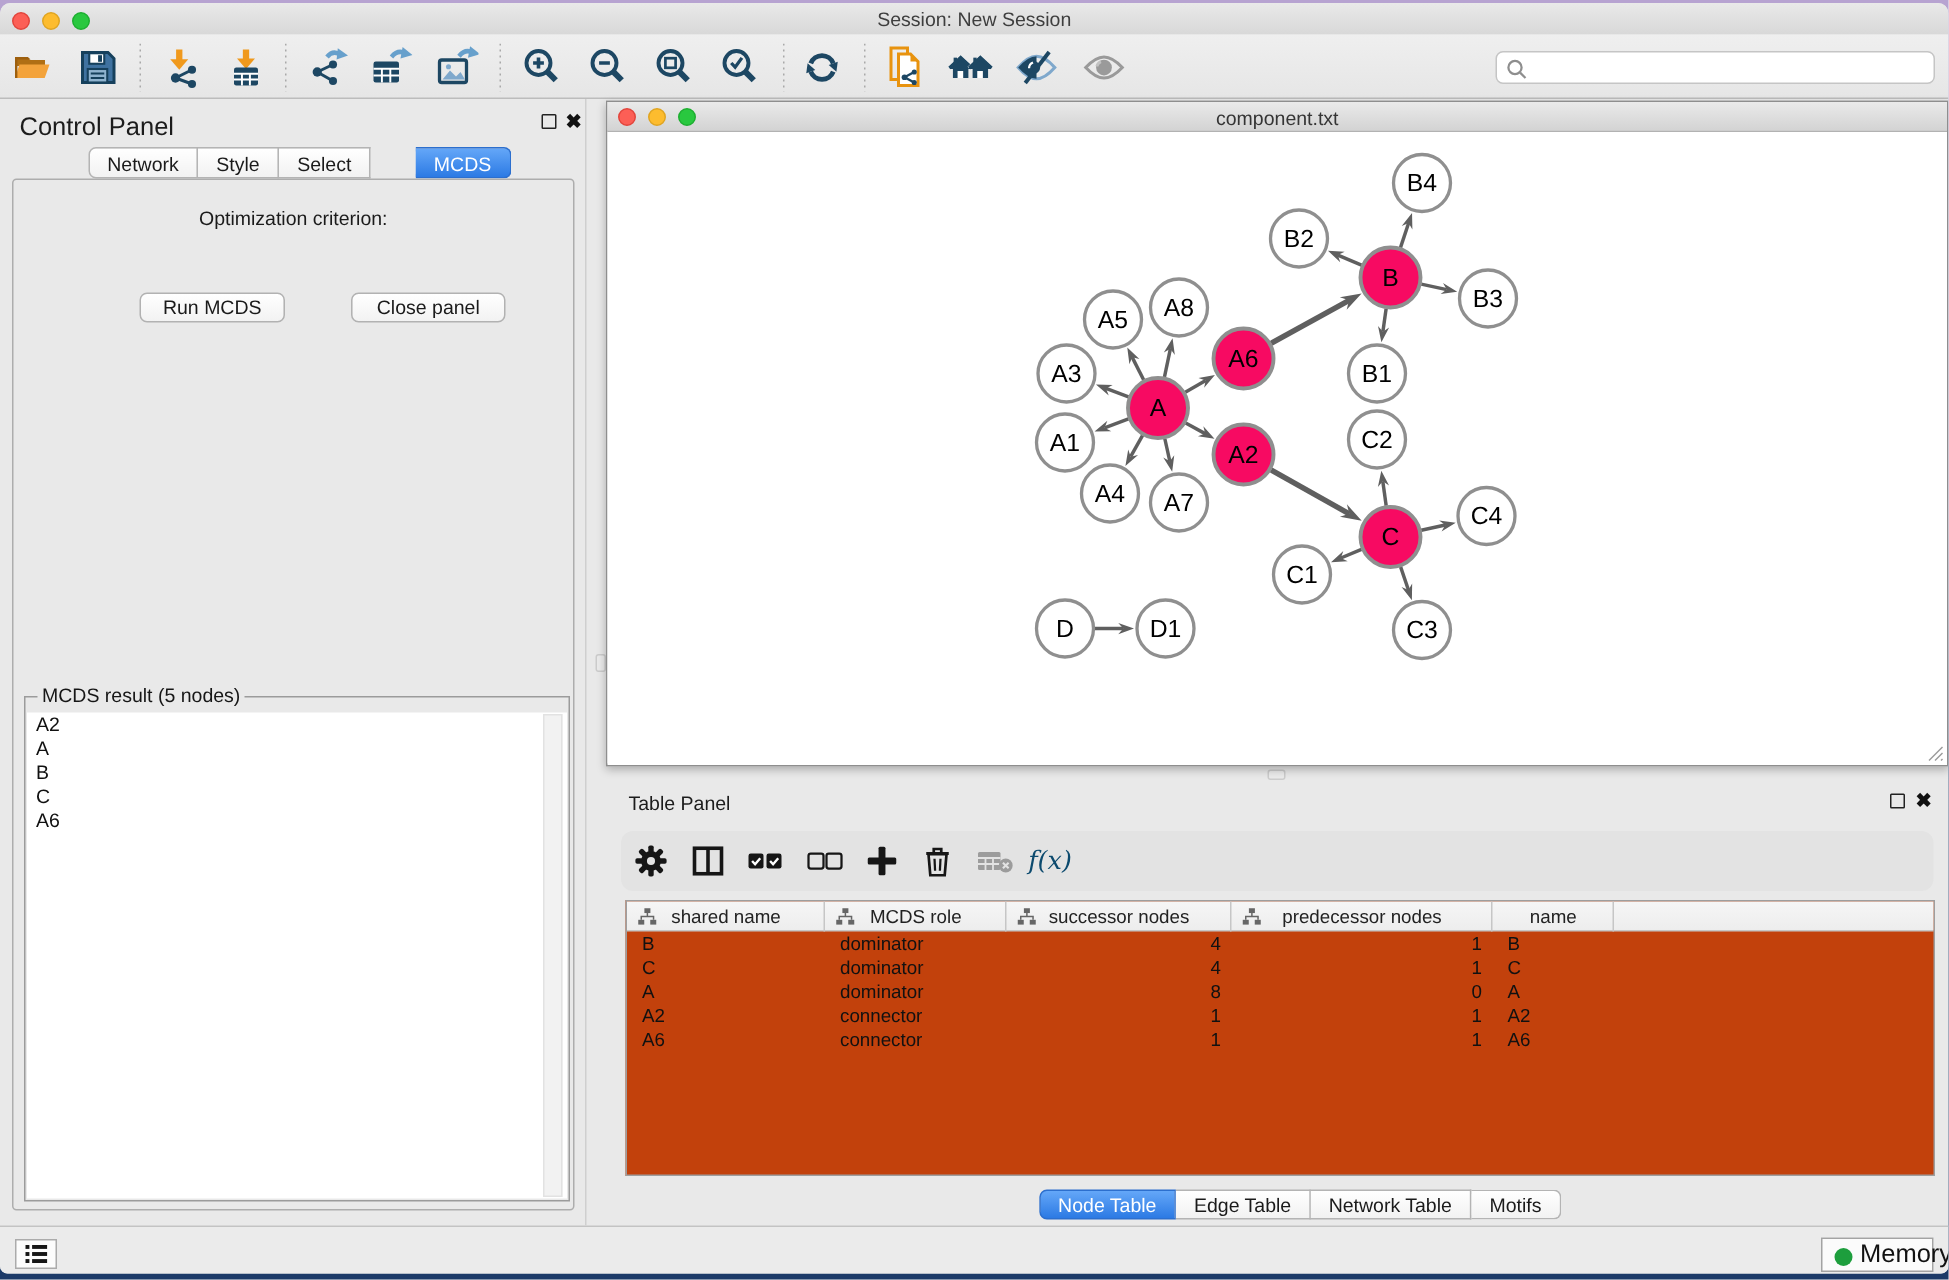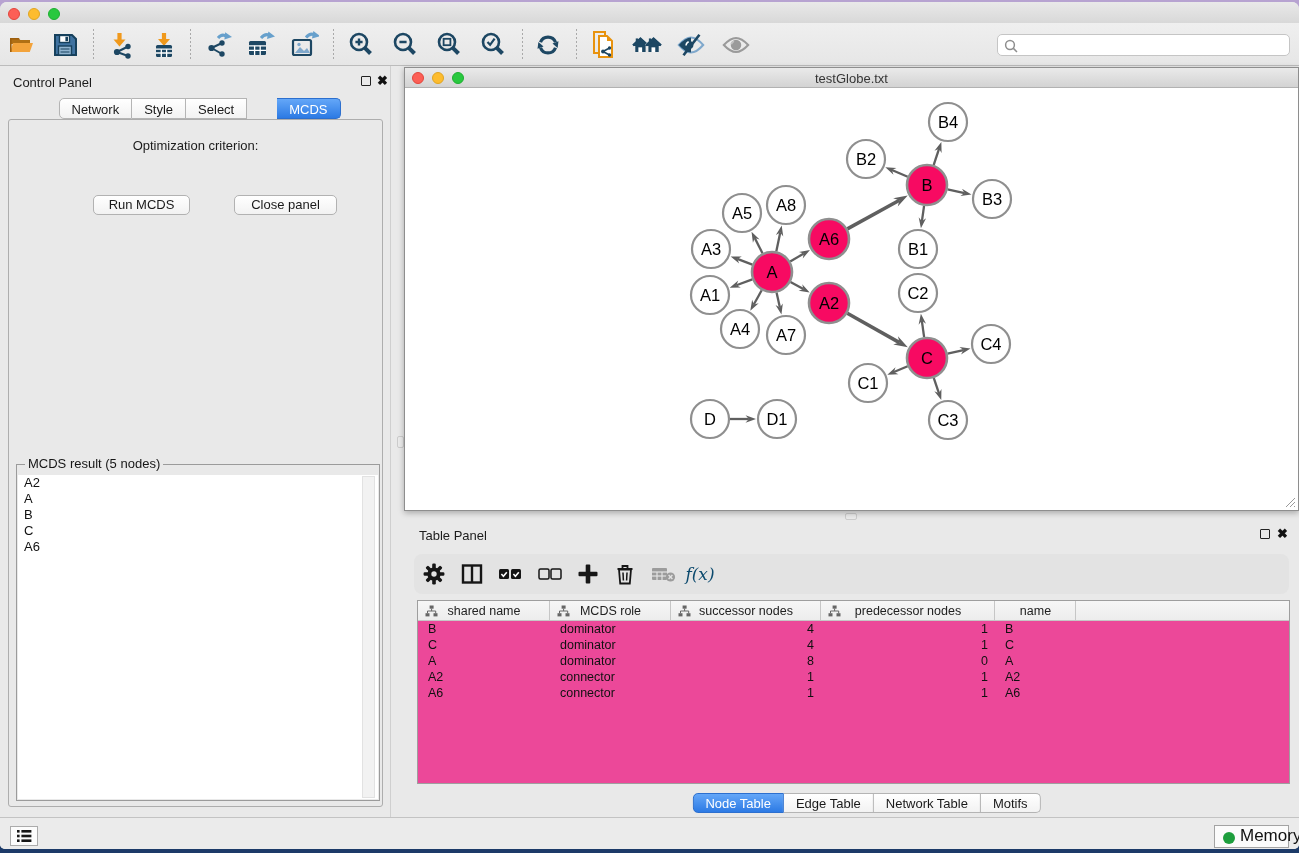--- a/index.html
+++ b/index.html
@@ -41,21 +41,21 @@
             background-image:linear-gradient(#a9a9a9 40%, rgba(0,0,0,0) 0%);
             background-size:1px 4px; background-repeat:repeat-y; }
   #toolbar-search {
     position:absolute; left:997px; top:11px; width:293px; height:22px;
     background:#fff; border:1px solid #c5c5c5; border-radius:5px;
   }
   #toolbar-search svg { position:absolute; left:6px; top:4px; }
 
   
   #control-panel { position:absolute; left:0; top:64px; width:391px; height:751px; }
-  #control-panel .panel-title { position:absolute; left:13px; top:9px; font-size:13px; color:#1c1c1c; }
+  #control-panel .panel-title { position:absolute; left:13px; top:9px; font-size:17px; color:#1c1c1c; }
   .float-btn { position:absolute; width:10px; height:10px; border:1.6px solid #222; border-radius:1px; }
   .close-btn { position:absolute; font-size:13px; font-weight:bold; color:#111; line-height:10px; }
 
   #cp-body {
     position:absolute; left:8px; top:53px; width:375px; height:688px;
     border:1px solid #adadad; border-radius:3px; background:#e9e9e9;
   }
   
   .seg-tabs { position:absolute; display:flex; }
   .seg-tab {
@@ -130,21 +130,21 @@
   #table-panel .panel-title { position:absolute; left:15px; top:7px; font-size:13px; color:#1c1c1c; }
   #table-toolbar {
     position:absolute; left:10px; top:33px; width:875px; height:40px;
     background:#e3e3e3; border-radius:8px;
   }
   .tt-btn { position:absolute; top:5px; width:30px; height:30px; display:flex; align-items:center; justify-content:center; }
   #fx-label { font-family:"DejaVu Serif", serif; font-style:italic; font-size:17px; color:#0c4a6e; }
 
   #node-table {
     position:absolute; left:13px; top:79px; width:873px; height:184px;
-    background:#ec4899; border:1px solid #9e9e9e;
+    background:#c2410c; border:1px solid #9e9e9e;
   }
   #table-header { position:absolute; left:0; top:0; height:20px; width:100%;
     background:linear-gradient(180deg,#f6f6f6,#ededed); border-bottom:1px solid #c6c6c6; }
   .th-cell { position:absolute; top:0; height:20px; }
   .th-cell .lbl { position:absolute; left:0; right:0; top:3px; text-align:center; font-size:12.5px; color:#222; }
   .th-cell .sep { position:absolute; right:0; top:0; width:1px; height:20px; background:#c6c6c6; }
   .th-icon { position:absolute; left:7px; top:4px; }
   #table-body { position:absolute; left:0; top:20px; right:0; bottom:0; }
   .tr-row { position:absolute; left:0; height:16px; width:100%; }
   .td-cell { position:absolute; top:0; height:16px; font-size:12.5px; color:#111; line-height:16px; white-space:nowrap; }
@@ -172,20 +172,21 @@
 </style>
 </head>
 <body>
 
 <div id="app-window">
 
   <div id="titlebar">
     <span class="traffic t-red" style="left:8px;"></span>
     <span class="traffic t-yellow" style="left:28px;"></span>
     <span class="traffic t-green" style="left:48px;"></span>
+    <span class="title">Session: New Session</span>
   </div>
 
   <div id="main-toolbar">
     <div class="tb-btn" style="left:6px;">
       <svg width="28" height="28" viewBox="0 0 28 28">
         <path d="M3 7 h8 l2 2 h10 v4 H3 z" fill="#b06f14"></path>
         <path d="M3 7 v14 h2 l-2 0 z" fill="#b06f14"></path>
         <path d="M3 21 L6 12 h20 l-3.2 9 z" fill="#f3a33b"></path>
         <path d="M3 7 v14 h1.6 V8.6 h8.8 l-1.8-1.6 z" fill="#9d5f0e"></path>
       </svg>
@@ -379,21 +380,21 @@
 
   <div id="desktop-divider-v"></div>
   <div class="split-handle" style="left:397px; top:434px; width:7px; height:12px;"></div>
   <div class="split-handle" style="left:845px; top:511px; width:12px; height:7px;"></div>
 
   <div id="network-window">
     <div id="network-titlebar">
       <span class="traffic t-red" style="left:7px; top:4px;"></span>
       <span class="traffic t-yellow" style="left:27px; top:4px;"></span>
       <span class="traffic t-green" style="left:47px; top:4px;"></span>
-      <span class="title">testGlobe.txt</span>
+      <span class="title">component.txt</span>
     </div>
     <svg id="graph-canvas" viewBox="0 0 893 421">
         <line x1="357.48181979609683" y1="165.28091226565712" x2="349.75436147323023" y2="150.08357756401946" stroke="#5f5f5f" stroke-width="2.3"></line>
         <polygon points="346.51818020390317,143.71908773434288 354.61996454413026,151.378956565103 349.75436147323023,150.08357756401946 347.93457606757926,154.7783066379256" fill="#5f5f5f"></polygon>
         <line x1="371.29529041437985" y1="163.44396730261073" x2="375.244310844731" y2="144.54508381450162" stroke="#5f5f5f" stroke-width="2.3"></line>
         <polygon points="376.70470958562015,137.55603269738927 378.227784502964,148.60106519150887 375.244310844731,144.54508381450162 370.8863442538965,147.06703290065892" fill="#5f5f5f"></polygon>
         <line x1="347.35035698573034" y1="176.5911182077344" x2="332.33052163912134" y2="170.92790160163588" stroke="#5f5f5f" stroke-width="2.3"></line>
         <polygon points="325.64964301426966,168.4088817922656 336.7974791271662,168.60445786442168 332.33052163912134,170.92790160163588 334.15144991564273,175.62218751237512" fill="#5f5f5f"></polygon>
         <line x1="347.3111094133914" y1="191.30394328212898" x2="331.38311338605547" y2="197.21271600194717" stroke="#5f5f5f" stroke-width="2.3"></line>
         <polygon points="324.6888905866086,199.69605671787102 333.2290602938184,192.5282117577693 331.38311338605547,197.21271600194717 335.8376114660073,199.55995839584378" fill="#5f5f5f"></polygon>

